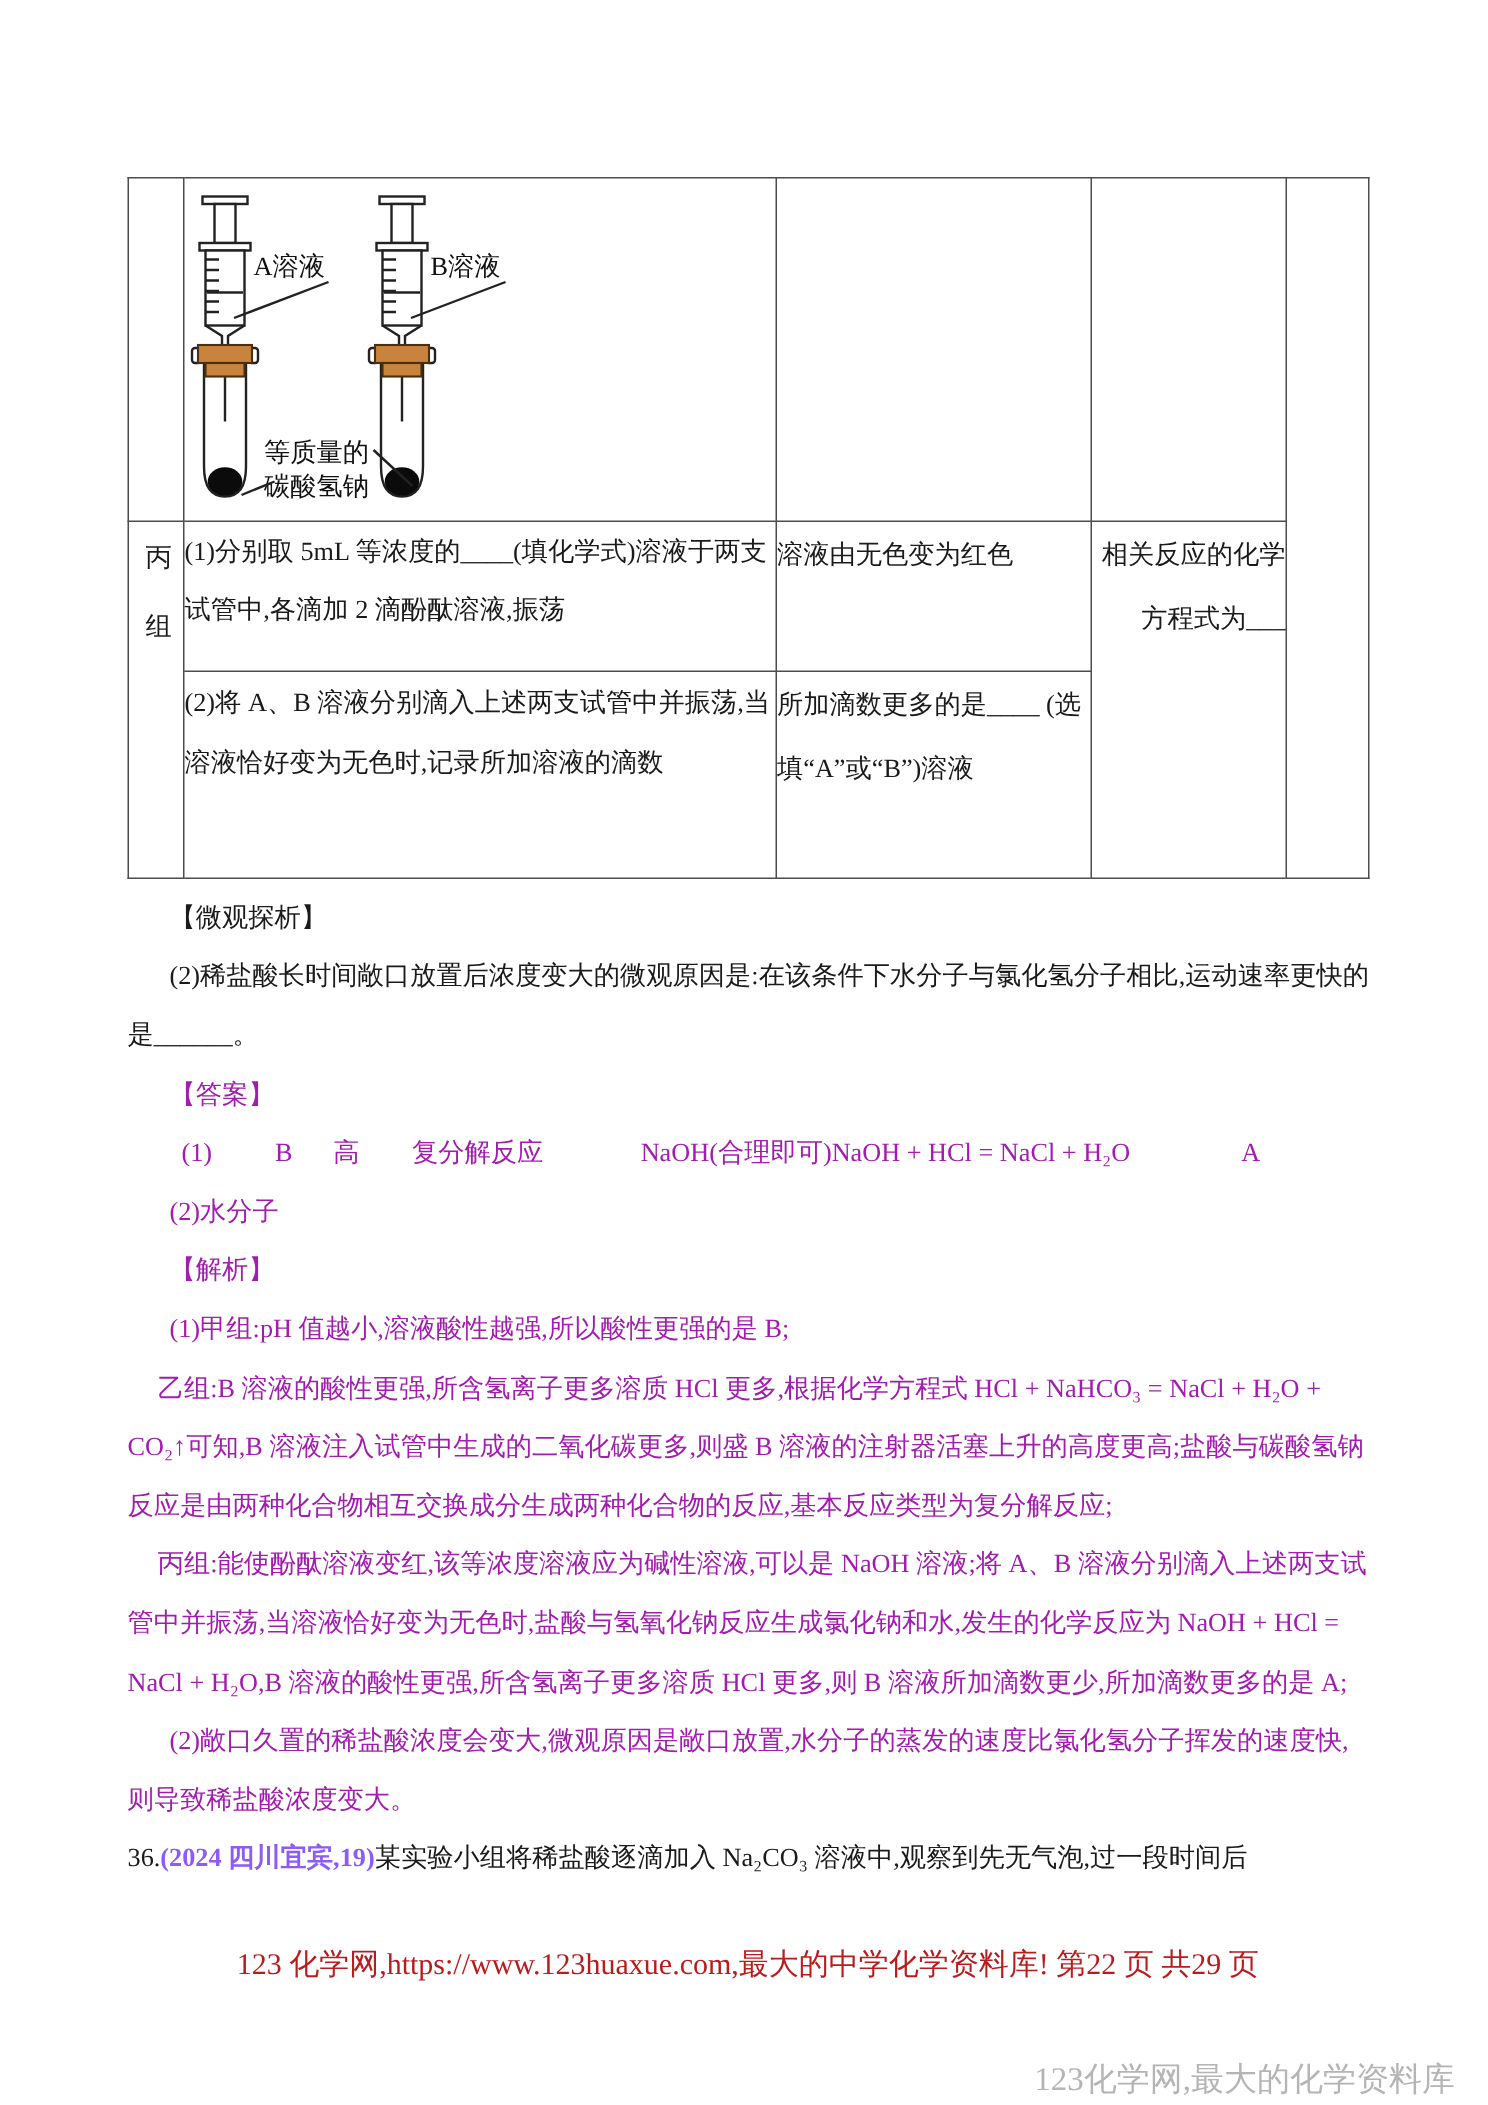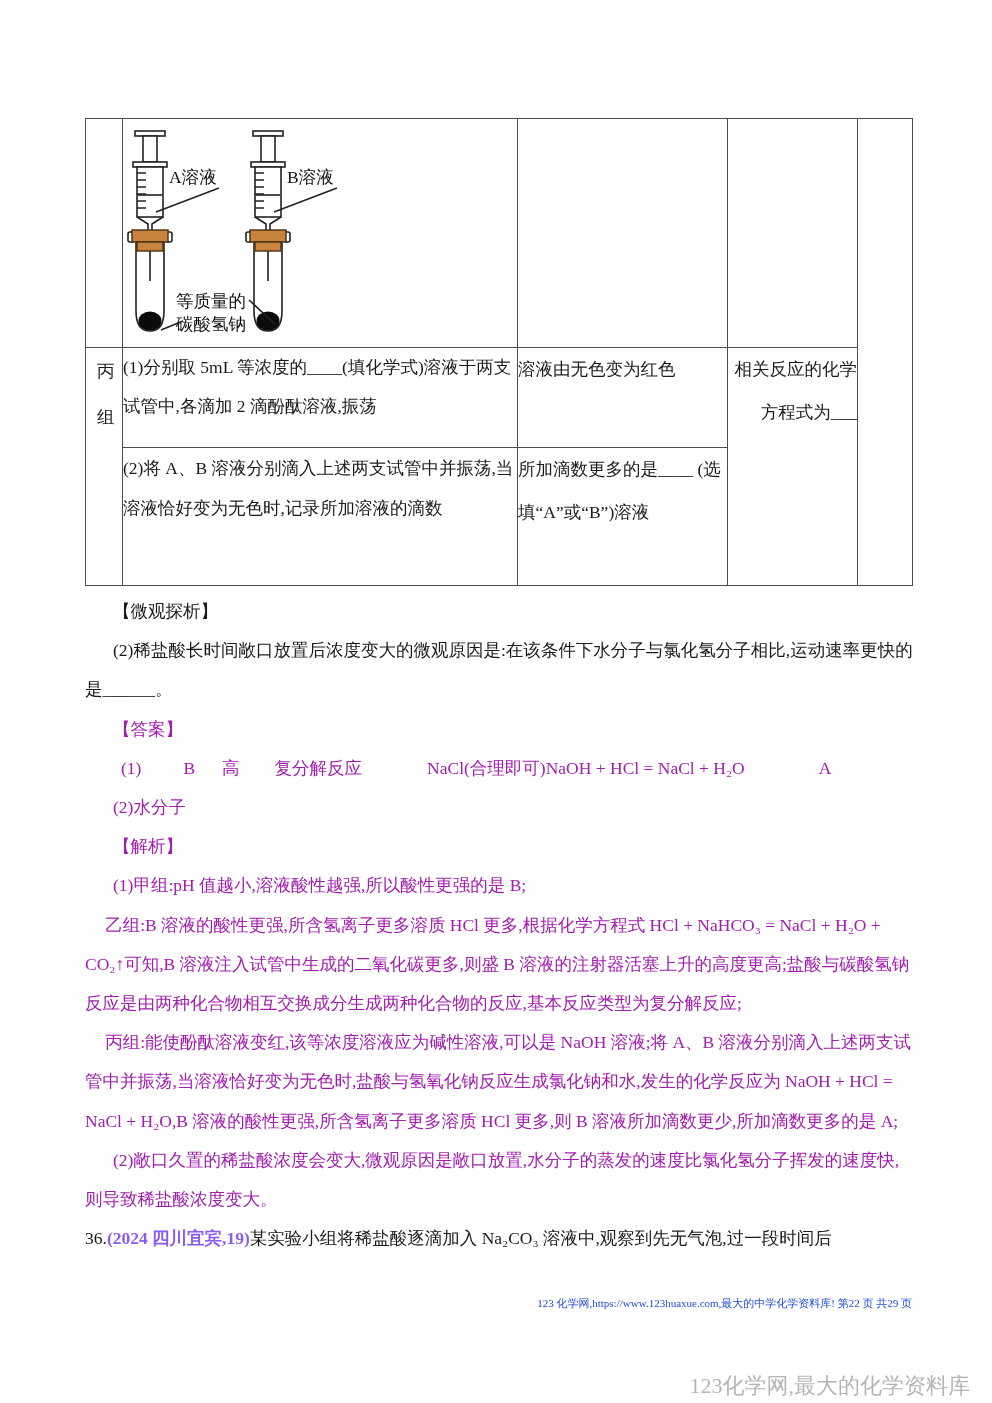--- a/index.html
+++ b/index.html
@@ -31,21 +31,21 @@
   .ind{text-indent:1.6em;}
   .ind-s{text-indent:1.15em;}
   .red{color:#a21caf;}
   .blue{color:#8b5cf6;font-weight:bold;}
   .ansline{display:flex;align-items:baseline;height:39.2px;}
   .ansline span{white-space:nowrap;}
   .s0{margin-left:36px;} .s1{margin-left:42px;} .s2{margin-left:27px;}
   .s3{margin-left:35px;} .s4{margin-left:65px;} .s5{}
   .s6{margin-left:74px;}
   
-  .footer{position:absolute;left:85px;top:1296px;width:827px;text-align:right;font-size:11px;color:#1d4ed8;}
+  .footer{position:absolute;left:85px;top:1296px;width:827px;text-align:center;font-size:20px;color:#b91c1c;}
   .watermark{position:absolute;right:22px;top:1371px;font-size:22px;color:#b5b5b5;}
   
   .ln{stroke:#222;stroke-width:1.6;fill:none;}
   .wfill{stroke:#222;stroke-width:1.6;fill:#ffffff;}
   .figtext{font-family:"Liberation Serif","DejaVu Serif",serif;font-size:17.5px;fill:#111;}
 </style>
 </head>
 <body>
 
 <div class="page">
@@ -143,21 +143,21 @@
 
   <div class="textflow">
     <p class="ind">【微观探析】</p>
     <p class="ind">(2)稀盐酸长时间敞口放置后浓度变大的微观原因是:在该条件下水分子与氯化氢分子相比,运动速率更快的是______。</p>
     <p class="red ind">【答案】</p>
     <div class="red ansline">
       <span class="s0">(1)</span>
       <span class="s1">B</span>
       <span class="s2">高</span>
       <span class="s3">复分解反应</span>
-      <span class="s4">NaCl(合理即可)</span>
+      <span class="s4">NaOH(合理即可)</span>
       <span class="s5">NaOH + HCl = NaCl + H₂O</span>
       <span class="s6">A</span>
     </div>
     <p class="red ind">(2)水分子</p>
     <p class="red ind">【解析】</p>
     <p class="red ind">(1)甲组:pH 值越小,溶液酸性越强,所以酸性更强的是 B;</p>
     <p class="red ind-s">乙组:B 溶液的酸性更强,所含氢离子更多溶质 HCl 更多,根据化学方程式 HCl + NaHCO₃ = NaCl + H₂O + CO₂↑可知,B 溶液注入试管中生成的二氧化碳更多,则盛 B 溶液的注射器活塞上升的高度更高;盐酸与碳酸氢钠反应是由两种化合物相互交换成分生成两种化合物的反应,基本反应类型为复分解反应;</p>
     <p class="red ind-s">丙组:能使酚酞溶液变红,该等浓度溶液应为碱性溶液,可以是 NaOH 溶液;将 A、B 溶液分别滴入上述两支试管中并振荡,当溶液恰好变为无色时,盐酸与氢氧化钠反应生成氯化钠和水,发生的化学反应为 NaOH + HCl = NaCl + H₂O,B 溶液的酸性更强,所含氢离子更多溶质 HCl 更多,则 B 溶液所加滴数更少,所加滴数更多的是 A;</p>
     <p class="red ind">(2)敞口久置的稀盐酸浓度会变大,微观原因是敞口放置,水分子的蒸发的速度比氯化氢分子挥发的速度快,则导致稀盐酸浓度变大。</p>
     <p><span>36.</span><span class="blue">(2024 四川宜宾,19)</span><span>某实验小组将稀盐酸逐滴加入 Na₂CO₃ 溶液中,观察到先无气泡,过一段时间后</span></p>

